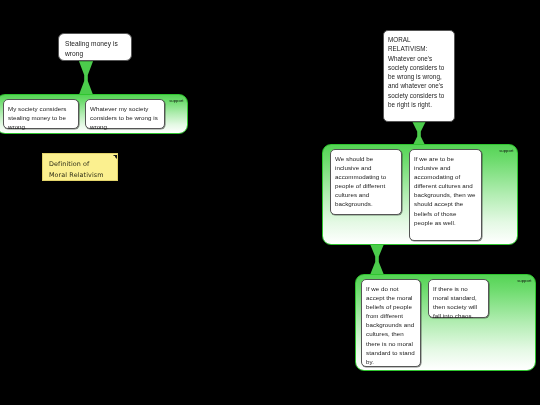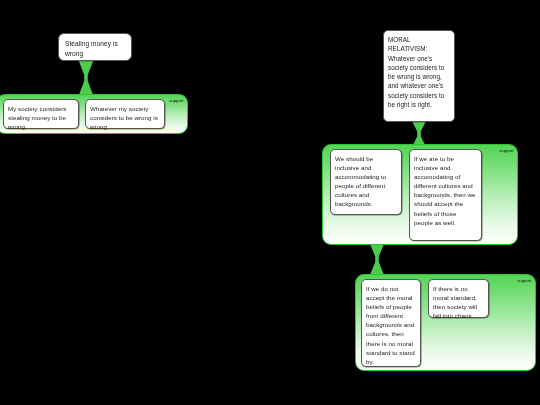--- a/index.html
+++ b/index.html
@@ -127,20 +127,28 @@
       <path d="M2.5,0 L17.5,0 L11.8,15 L11.8,21 L17.5,36 L2.5,36 L8.2,21 L8.2,15 Z" fill="#4ccc4c"></path>
     </svg>
   </div>
 
   <div class="group" style="left:-4px; top:94px; width:192px; height:40px;">
     <div class="group-label">support</div>
   </div>
   <div class="claim" style="left:3px; top:99px; width:76px; height:30px;">My society considers stealing money to be wrong.</div>
   <div class="claim" style="left:85px; top:99px; width:80px; height:30px;">Whatever my society considers to be wrong is wrong.</div>
 
+  <div class="note" style="left:42px; top:153px; width:76px; height:28px;">
+    <div>Definition of</div>
+    <div>Moral Relativism</div>
+    <div class="note-fold">
+      <span class="f1"></span>
+        <span class="f2"></span>
+    </div>
+  </div>
 
   <div class="claim big" style="left:383px; top:30px; width:72px; height:92px;">MORAL RELATIVISM: Whatever one's society considers to be wrong is wrong, and whatever one's society considers to be right is right.</div>
 
   <div class="connector" style="left:409px; top:121px; width:20px; height:26px;">
     <svg width="20" height="26" viewBox="0 0 20 26">
       <path d="M3,0 L17,0 L11.8,10.5 L11.8,15.5 L17,26 L3,26 L8.2,15.5 L8.2,10.5 Z" fill="#4ccc4c"></path>
     </svg>
   </div>
 
   <div class="group" style="left:322px; top:144px; width:196px; height:101px;">

